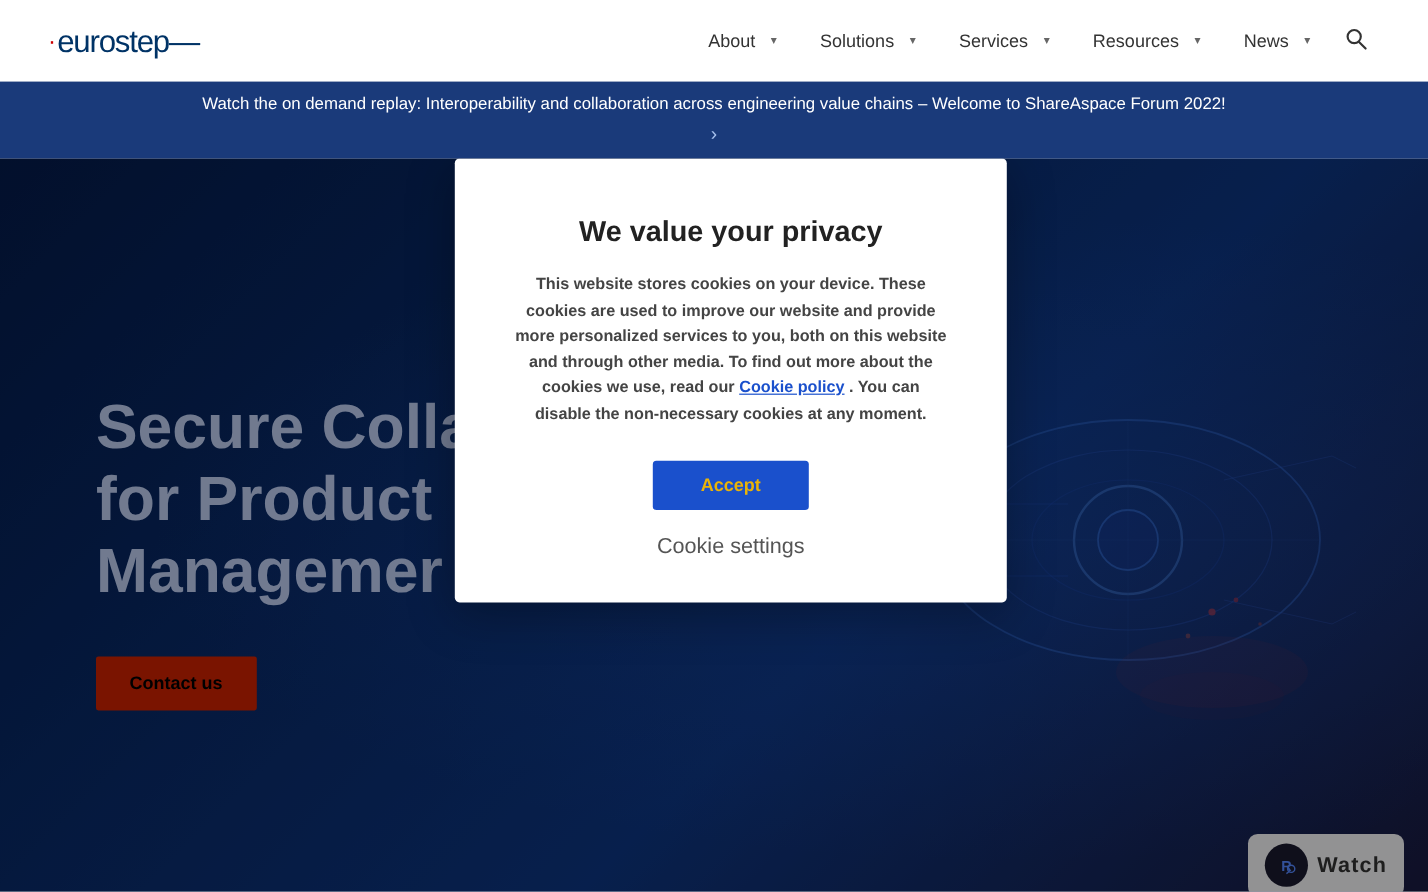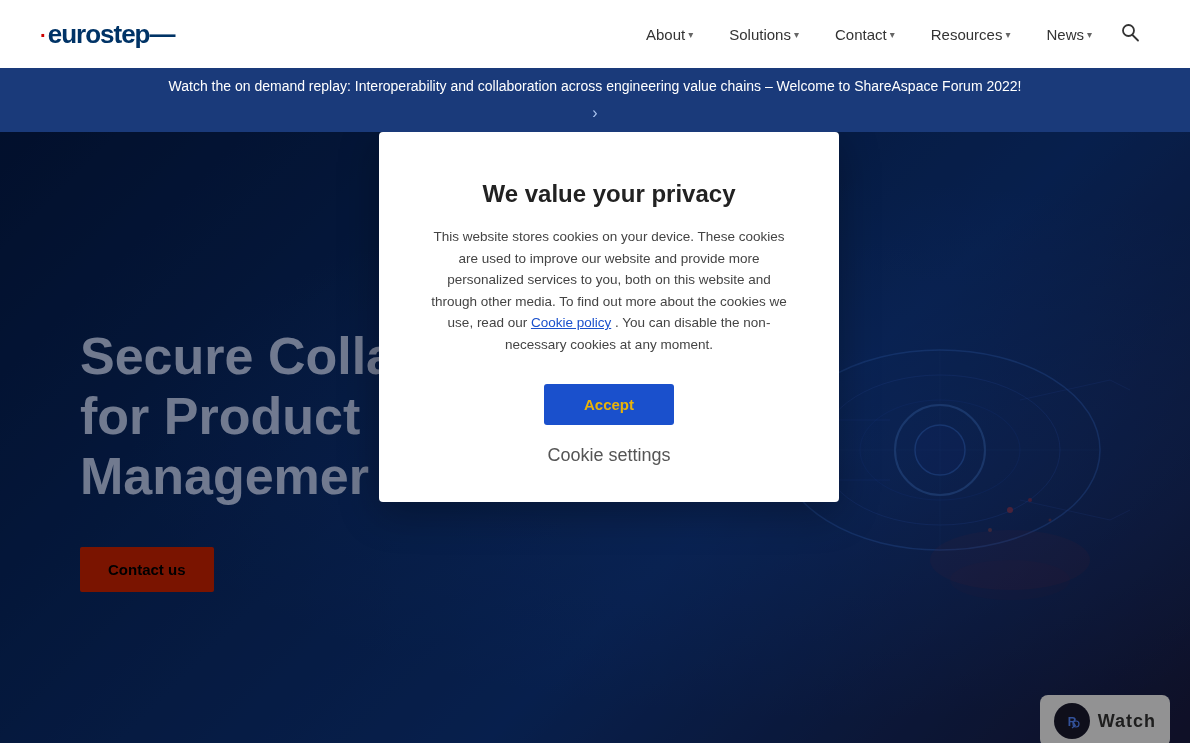--- a/index.html
+++ b/index.html
@@ -16,40 +16,40 @@
       padding: 0 40px;
       box-shadow: 0 2px 4px rgba(0,0,0,0.1);
     }
     .logo {
       display: flex;
       align-items: center;
       margin-right: auto;
     }
     .logo-text {
       font-size: 26px;
-      font-weight: bold;
+      font-weight: normal;
       color: #003366;
       letter-spacing: -1px;
     }
     .nav {
       display: flex;
       align-items: center;
       gap: 0;
     }
     .nav-item {
       display: flex;
       align-items: center;
       padding: 0 18px;
       height: 68px;
       cursor: pointer;
       font-size: 15px;
       color: #333;
       font-weight: 500;
       text-decoration: none;
-      gap: 3px;
+      gap: 13px;
     }
     .chevron-icon {
       font-size: 10px;
       color: #666;
     }
     .search-icon-wrap {
       padding: 0 10px;
       cursor: pointer;
       font-size: 18px;
       color: #333;
@@ -186,20 +186,21 @@
       font-size: 24px;
       font-weight: 700;
       color: #222;
       margin-bottom: 18px;
     }
     .modal-body {
       font-size: 13.5px;
       color: #444;
       line-height: 1.6;
       margin-bottom: 28px;
+      font-weight: bold;
     }
     .modal-body a {
       color: #1a50cc;
       text-decoration: underline;
       cursor: pointer;
     }
     .btn-accept {
       background: #1a50cc;
       color: #eab308;
       padding: 12px 40px;
@@ -244,21 +245,21 @@
   <nav class="nav">
     <a class="nav-item">
       <span>About</span>
       <span class="chevron-icon">▾</span>
     </a>
     <a class="nav-item">
       <span>Solutions</span>
       <span class="chevron-icon">▾</span>
     </a>
     <a class="nav-item">
-      <span>Contact</span>
+      <span>Services</span>
       <span class="chevron-icon">▾</span>
     </a>
     <a class="nav-item">
       <span>Resources</span>
       <span class="chevron-icon">▾</span>
     </a>
     <a class="nav-item">
       <span>News</span>
       <span class="chevron-icon">▾</span>
     </a>

